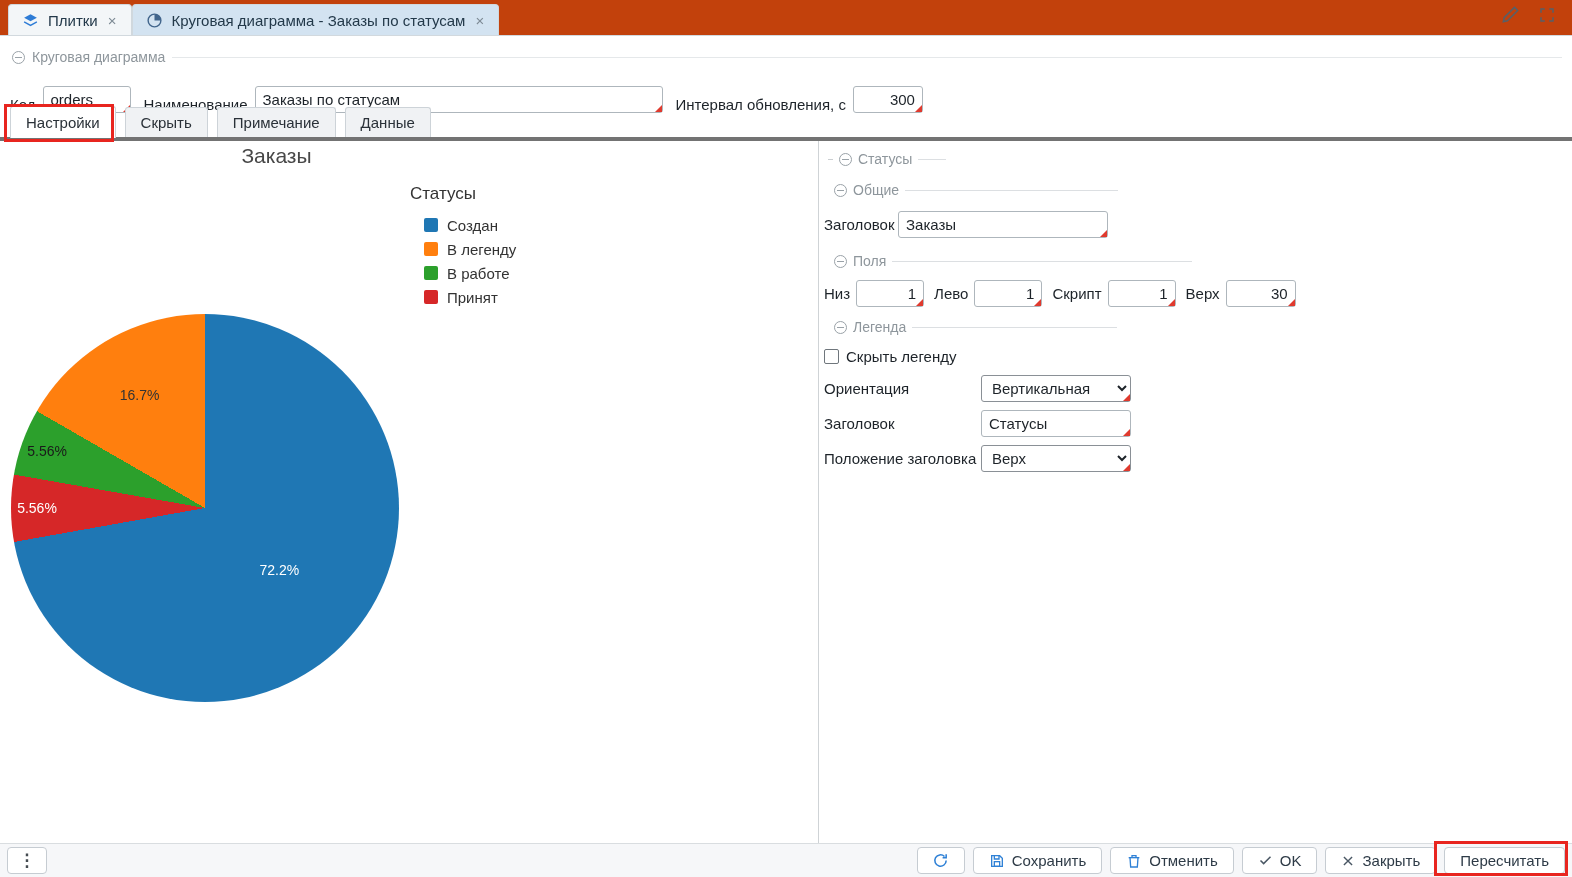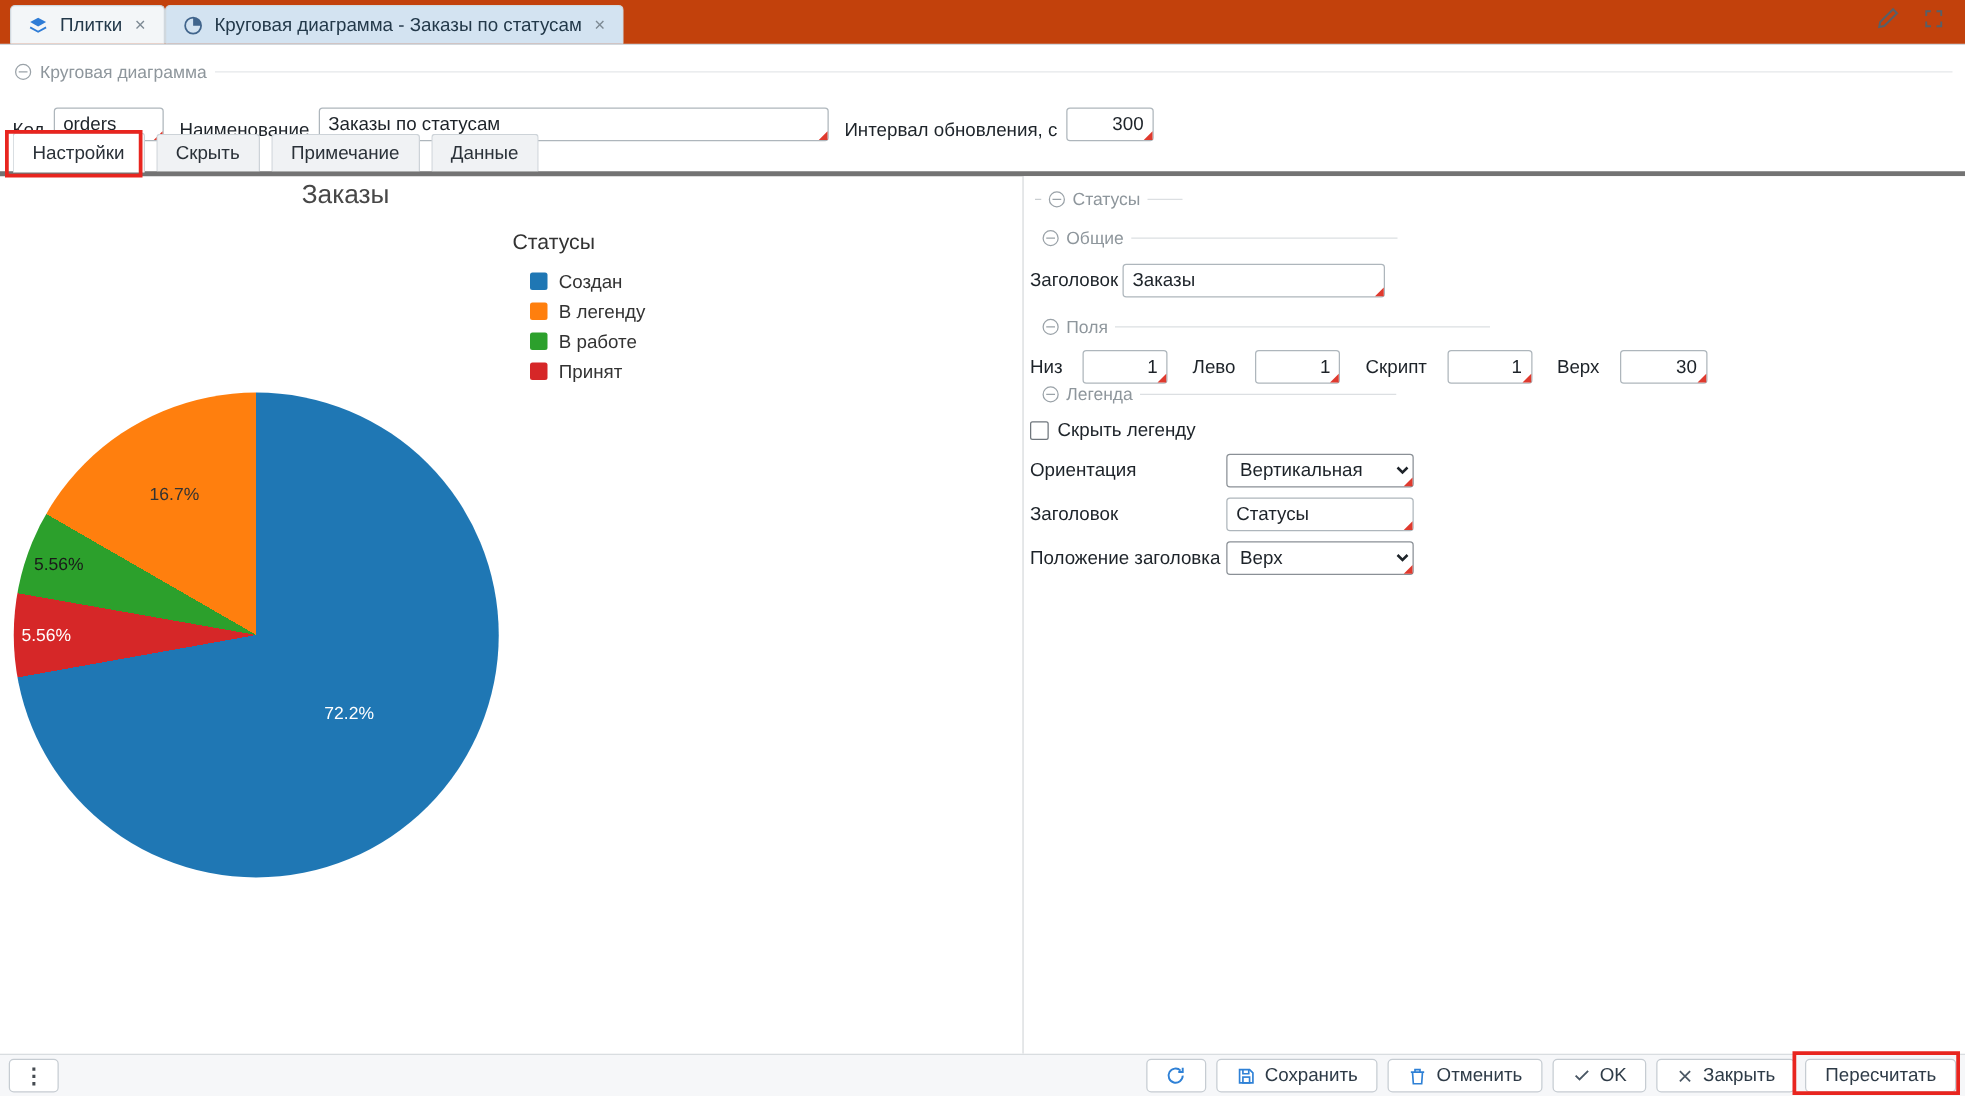--- a/index.html
+++ b/index.html
@@ -59,21 +59,21 @@
   .settings { position:absolute; left:819px; top:141px; width:753px; height:702px; background:#fff;
     padding:10px 0 0 5px; font-size:15px; color:#1d2329; }
   .grp { display:flex; align-items:center; gap:6px; color:#8e969c; font-size:14px; }
   .pre-line { width:5px; height:1px; background:#caced1; flex:none; }
   .grp-backdrop { margin-left:4px; margin-bottom:15px; }
   .grp-general  { margin-left:10px; margin-bottom:13px; }
   .grp-margins  { margin-left:10px; margin-bottom:11px; }
   .grp-legend   { margin-left:10px; margin-bottom:13px; }
   .s-row { display:flex; align-items:center; }
   .row-gtitle  { margin-bottom:15px; }
-  .row-margins { margin-bottom:0;gap:10px; }
+  .row-margins { margin-bottom:12px; }
   .row-hide    { margin-bottom:10px; height:17px; }
   .row-orient  { margin-bottom:8px; }
   .row-ltitle  { margin-bottom:8px; }
   .s-row label { color:#1d2329; }
   .lbl-74  { min-width:74px; }
   .lbl-157 { min-width:157px; }
   .checkbox { width:15px; height:15px; border:1px solid #6f767c; border-radius:2px; background:#fff; margin-right:7px; flex:none; }
   
   .footer { position:absolute; left:0; top:843px; width:1572px; height:34px; background:#f6f7f9;
     border-top:1px solid #d9dde0; display:flex; align-items:center; gap:8px; padding:0 7px; }

